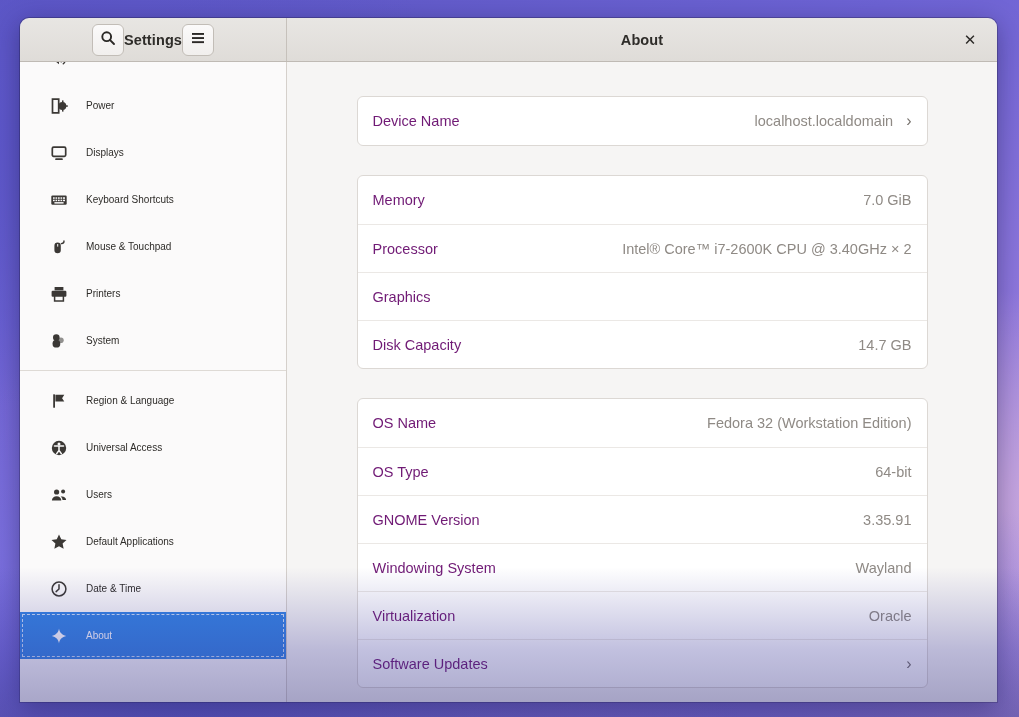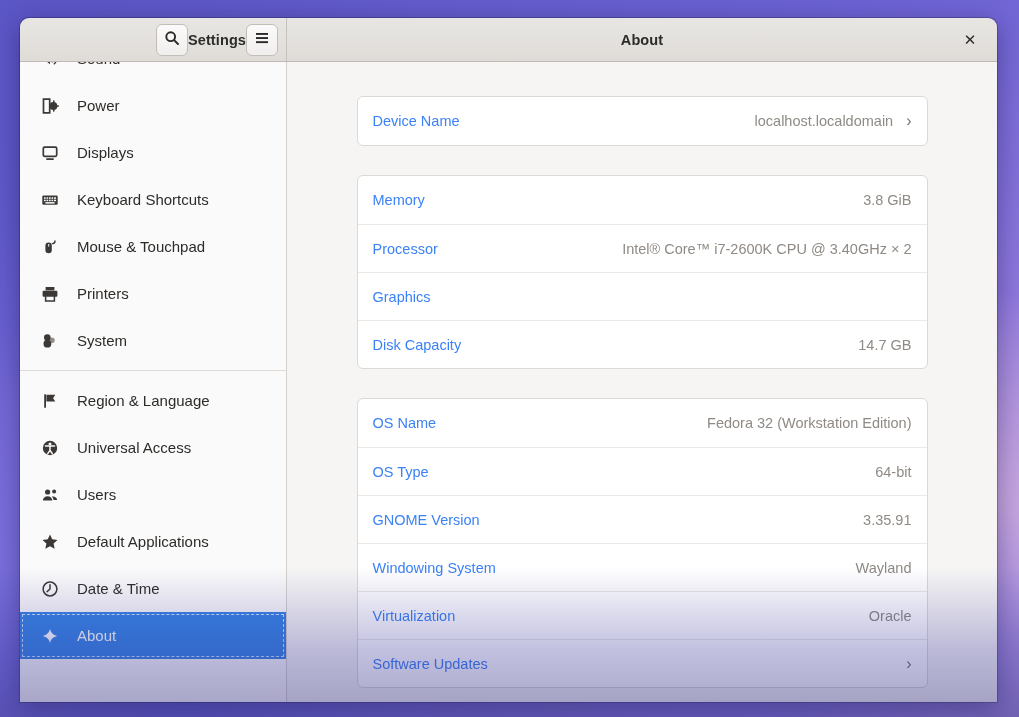--- a/index.html
+++ b/index.html
@@ -50,21 +50,21 @@
     height: 44px;
     flex: 0 0 44px;
     background: linear-gradient(180deg, #e8e6e3 0%, #dfdcd8 100%);
     border-bottom: 1px solid #bfbab4;
   }
   .hb-left {
     width: 267px;
     flex: 0 0 267px;
     display: flex;
     align-items: center;
-    justify-content: flex-end;
+    justify-content: center;
     padding: 0 8px;
     border-right: 1px solid #c6c1bb;
     position: relative;
   }
   .hb-right {
     flex: 1;
     display: flex;
     align-items: center;
     justify-content: center;
     position: relative;
@@ -111,25 +111,25 @@
   .sb-scroll {
     position: absolute;
     left: 0; right: 0;
     top: -27px;
     bottom: 0;
   }
   .sb-item {
     display: flex;
     align-items: center;
     height: 47px;
-    padding: 0 0 0 21px;
+    padding: 0 0 0 30px;
     gap: 18px;
     cursor: pointer;
     color: #2e2c29;
-    font-size: 15px;
+    font-size: 10px;
   }
   .sb-item.selected {
     background: #3584e4;
     color: #ffffff;
     outline: 1px dashed rgba(255,255,255,.75);
     outline-offset: -3px;
   }
   .sb-icon {
     width: 18px; height: 18px;
     flex: 0 0 18px;
@@ -166,21 +166,21 @@
     display: flex;
     align-items: center;
     justify-content: space-between;
     height: 48px;
     padding: 0 15px;
     border-top: 1px solid #ebe8e5;
     font-size: 14.5px;
   }
   .row:first-child { border-top: none; }
   .row.clickable { cursor: pointer; }
-  .row-label { color: #3b82f6; }
+  .row-label { color: #701a75; }
   .row-right {
     display: flex;
     align-items: center;
     gap: 13px;
   }
   .row-value { color: #8f8a85; text-align: right; }
   .chev {
     color: #77726d;
     font-size: 16px;
     line-height: 1;
@@ -382,21 +382,21 @@
                 <span class="row-right">
                   <span class="row-value">localhost.localdomain</span>
                   <span class="chev">›</span>
                 </span>
               </div>
             </div>
             <div class="card">
               <div class="row">
                 <span class="row-label">Memory</span>
                 <span class="row-right">
-                  <span class="row-value">3.8 GiB</span>
+                  <span class="row-value">7.0 GiB</span>
                 </span>
               </div>
               <div class="row">
                 <span class="row-label">Processor</span>
                 <span class="row-right">
                   <span class="row-value">Intel® Core™ i7-2600K CPU @ 3.40GHz × 2</span>
                 </span>
               </div>
               <div class="row">
                 <span class="row-label">Graphics</span>

